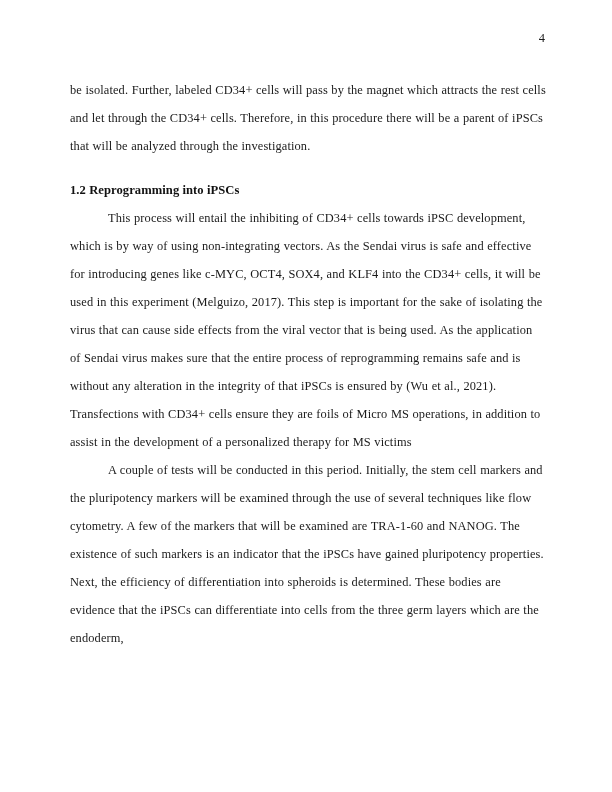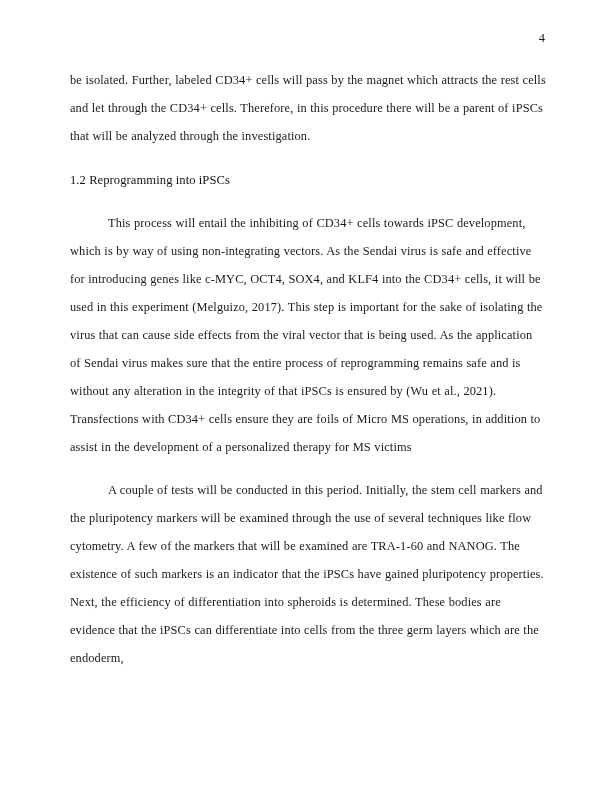--- a/index.html
+++ b/index.html
@@ -28,46 +28,46 @@
     top: 32px;
     left: 0;
     width: 545px;
     text-align: right;
     font-size: 12.5px;
     line-height: 1;
     color: #1a1a1a;
   }
   .content {
     position: absolute;
-    top: 66px;
+    top: 76px;
     left: 70px;
     width: 476px;
   }
   .para {
     font-size: 12.4px;
     line-height: 28px;
     text-align: left;
     margin: 0;
     color: #1a1a1a;
     letter-spacing: 0.01em;
     word-spacing: 0.02em;
   }
   .para.indent {
     text-indent: 38px;
   }
   .heading {
     font-size: 12.6px;
-    font-weight: normal;
+    font-weight: bold;
     line-height: 28px;
     margin: 0;
     color: #121212;
     letter-spacing: 0.005em;
   }
   .gap-before-heading { margin-top: 16px; }
-  .gap-after-heading  { margin-top: 15px; }
+  .gap-after-heading  { }
 </style>
 </head>
 <body>
 
 <div class="page">
 
   <div class="page-number">4</div>
 
   <div class="content">
 

